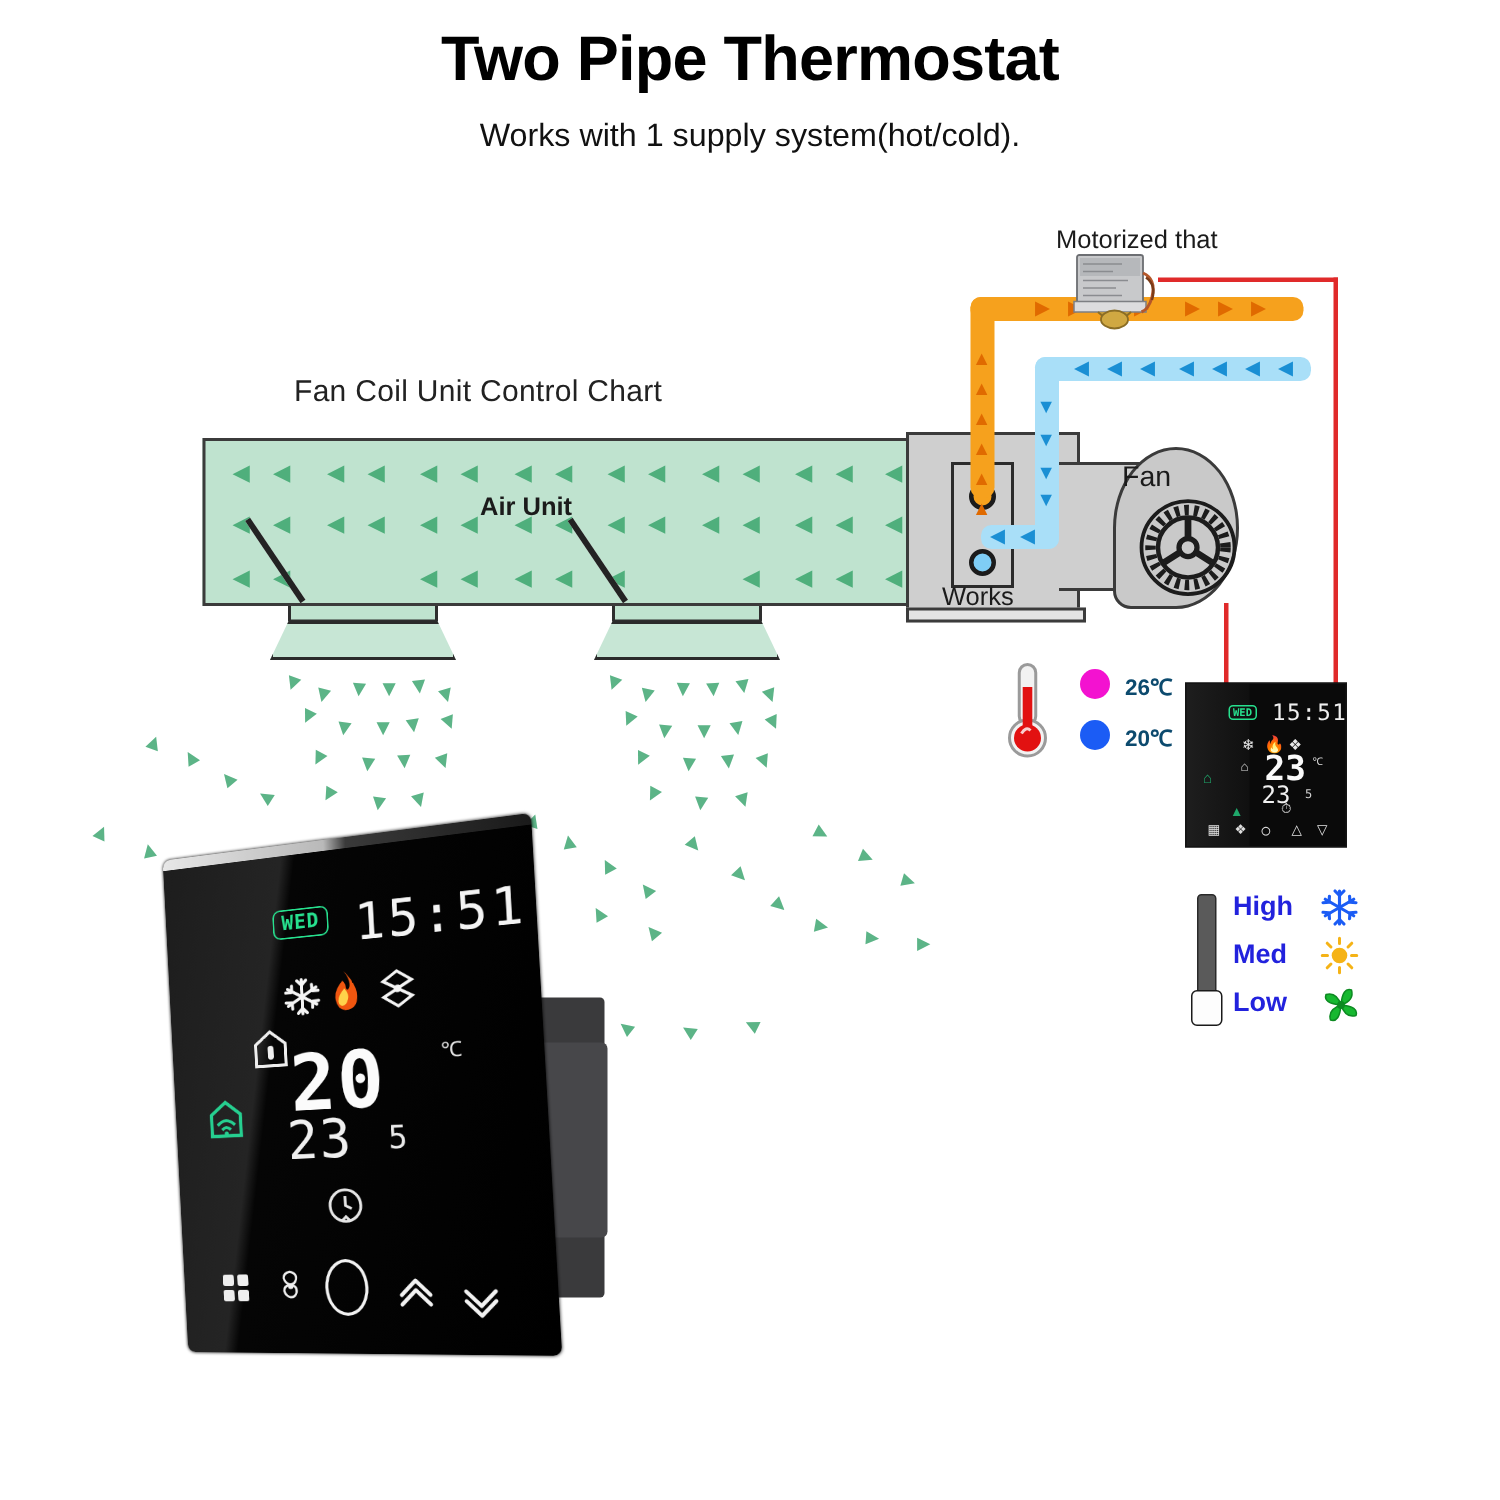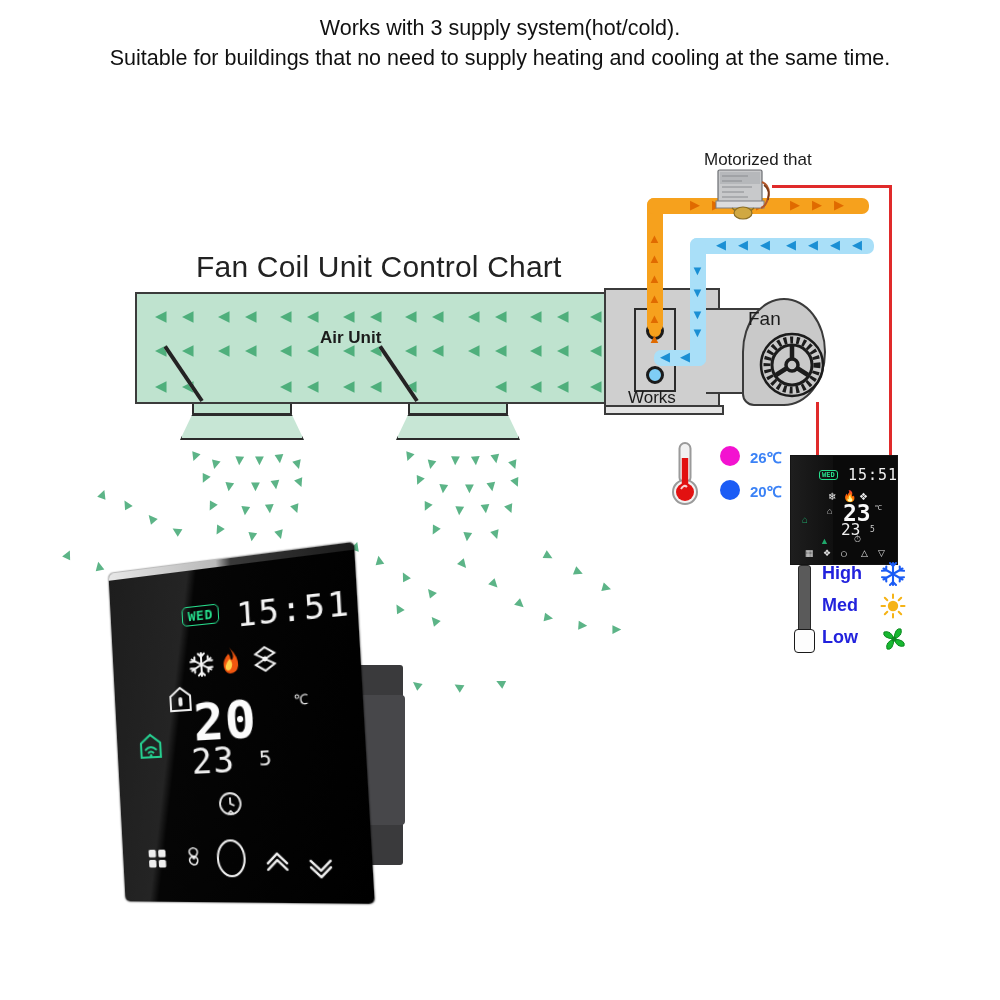--- a/index.html
+++ b/index.html
@@ -22,21 +22,21 @@
     font-size: 21.5px; color: #111; line-height: 1.32;
     font-family: "Liberation Sans", sans-serif;
   }
   #sub1 { padding-top: 14px; }
   #sub2 { padding-top: 2px; }
 
   
   #diagram { position: absolute; left: 0; top: 140px; width: 1000px; height: 860px; }
   #chart-title {
     position: absolute; left: 196px; top: 110px;
-    font-size: 30px; color: #222; letter-spacing: 0.2px;
+    font-size: 20px; color: #222; letter-spacing: 0.2px;
     font-family: "Liberation Sans", sans-serif;
   }
 
   
   #air-pipe {
     position: absolute; left: 135px; top: 152px; width: 482px; height: 112px;
     background: #bfe3cf; border: 2.5px solid #3b3b3b;
   }
   #air-pipe-label {
     position: absolute; left: 320px; top: 188px;
@@ -97,34 +97,34 @@
     position: absolute; left: 712px; top: 28px; width: 62px; height: 54px;
   }
   #valve-label { position: absolute; left: 704px; top: 10px; font-size: 17px; color: #1b1b1b; }
 
   
   .wire { position: absolute; background: #e02a2a; }
 
   
   #thermo-legend { position: absolute; left: 668px; top: 300px; width: 120px; height: 70px; }
   .legend-dot { position: absolute; width: 20px; height: 20px; border-radius: 50%; }
-  .legend-temp { position: absolute; font-size: 15px; font-weight: bold; color: #3b82f6; }
+  .legend-temp { position: absolute; font-size: 15px; font-weight: bold; color: #0c4a6e; }
 
   
   #mini-thermo {
     position: absolute; left: 790px; top: 315px; width: 108px; height: 110px;
     background: #0a0a0a; border: 1px solid #141414;
   }
   #mini-sheen {
     position: absolute; left: 0; top: 0; width: 42px; height: 100%;
     background: linear-gradient(90deg,#1e1e1e,#101010);
   }
 
   
-  #speed-legend { position: absolute; left: 790px; top: 421px; width: 120px; height: 100px; }
+  #speed-legend { position: absolute; left: 790px; top: 452px; width: 120px; height: 100px; }
   #slider-track {
     position: absolute; left: 8px; top: 4px; width: 13px; height: 72px;
     background: #5a5a5a; border: 1.5px solid #2a2a2a; border-radius: 3px;
   }
   #slider-knob {
     position: absolute; left: 4px; top: 68px; width: 21px; height: 24px;
     background: #fdfdfd; border: 1.5px solid #1a1a1a; border-radius: 4px;
   }
   .speed-label { position: absolute; left: 32px; font-size: 18px; font-weight: bold; color: #2222dd; }
 
@@ -177,22 +177,22 @@
     color: #f0f0f0; font-size: 34px; letter-spacing: 1px;
     font-family: "DejaVu Sans Mono", monospace;
   }
   .bt-icon { position: absolute; color: #f2f2f2; }
   .bt-btn { position: absolute; color: #eee; }
 </style>
 </head>
 <body>
 
 <div id="header">
-  <div class="subline" id="sub1">Works with 3 supply system(hot/cold).</div>
-  <div class="subline" id="sub2">Suitable for buildings that no need to supply heating and cooling at the same time.</div>
+  <div id="title">Two Pipe Thermostat</div>
+  <div class="subline" id="sub1">Works with 1 supply system(hot/cold).</div>
 </div>
 
 <div id="diagram">
 
   <div id="chart-title">Fan Coil Unit Control Chart</div>
 
   <div id="air-pipe"></div>
   <div id="air-pipe-label">Air Unit</div>
 
   <div id="pipe-arrows">

